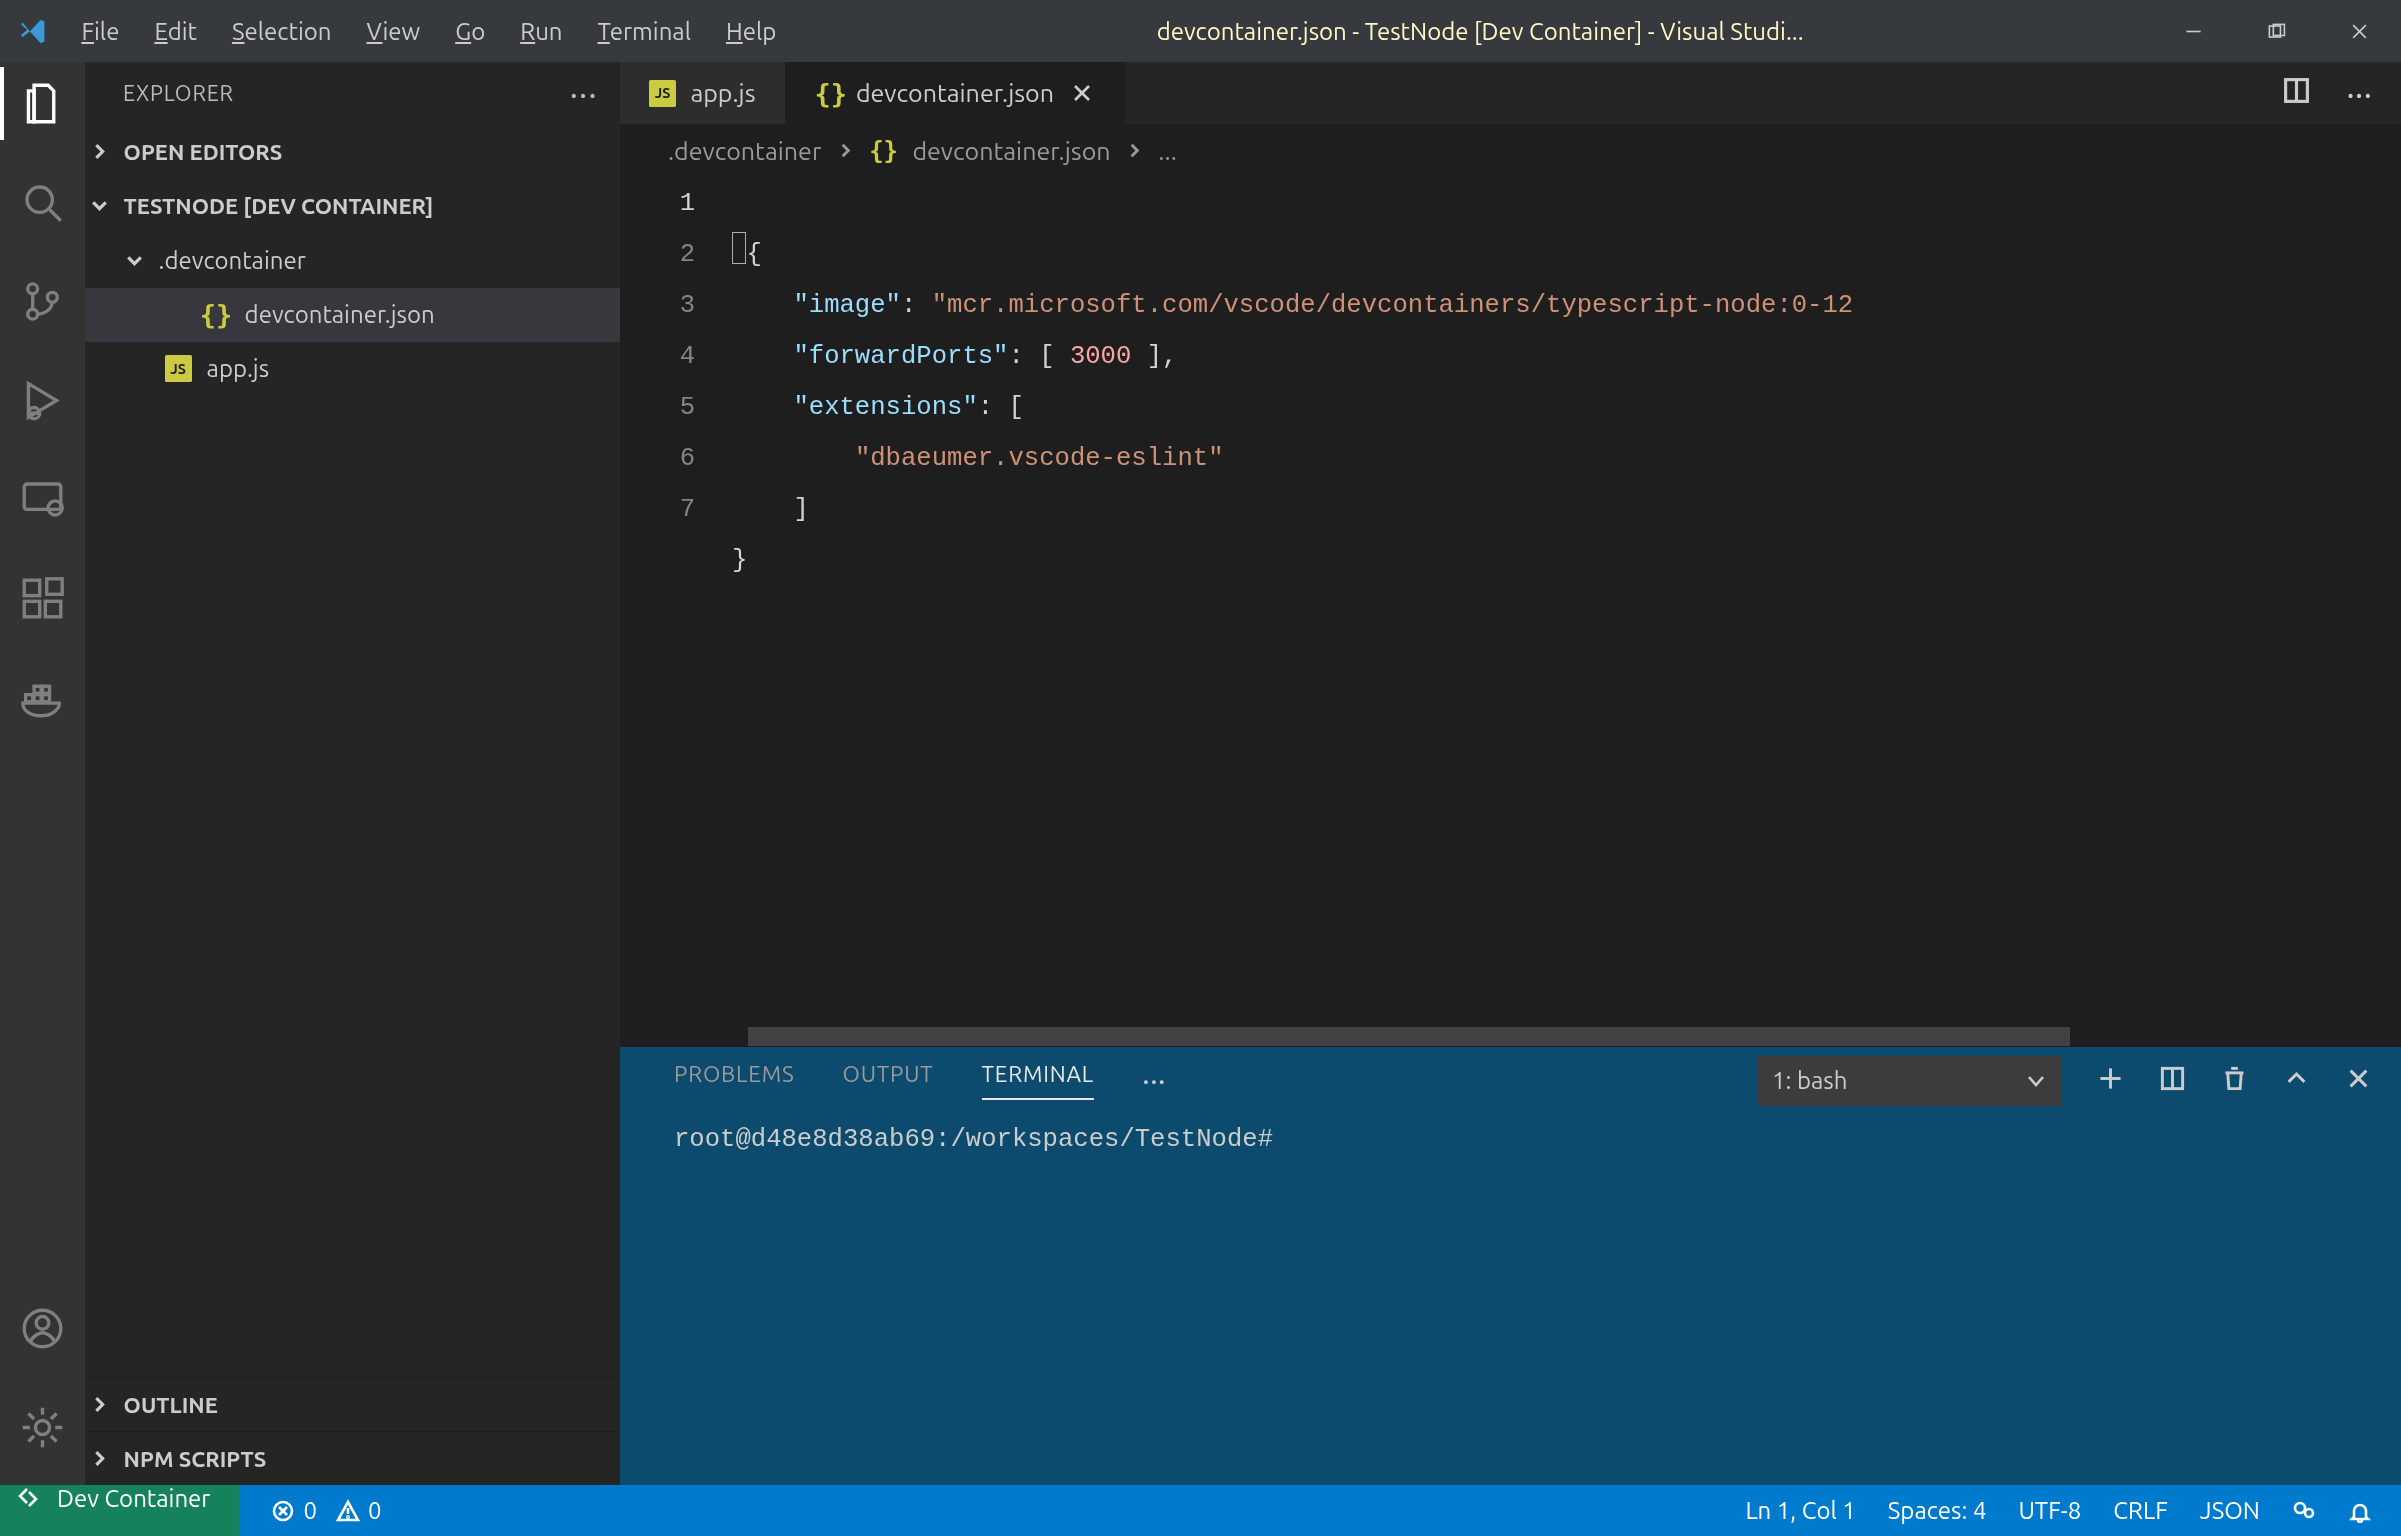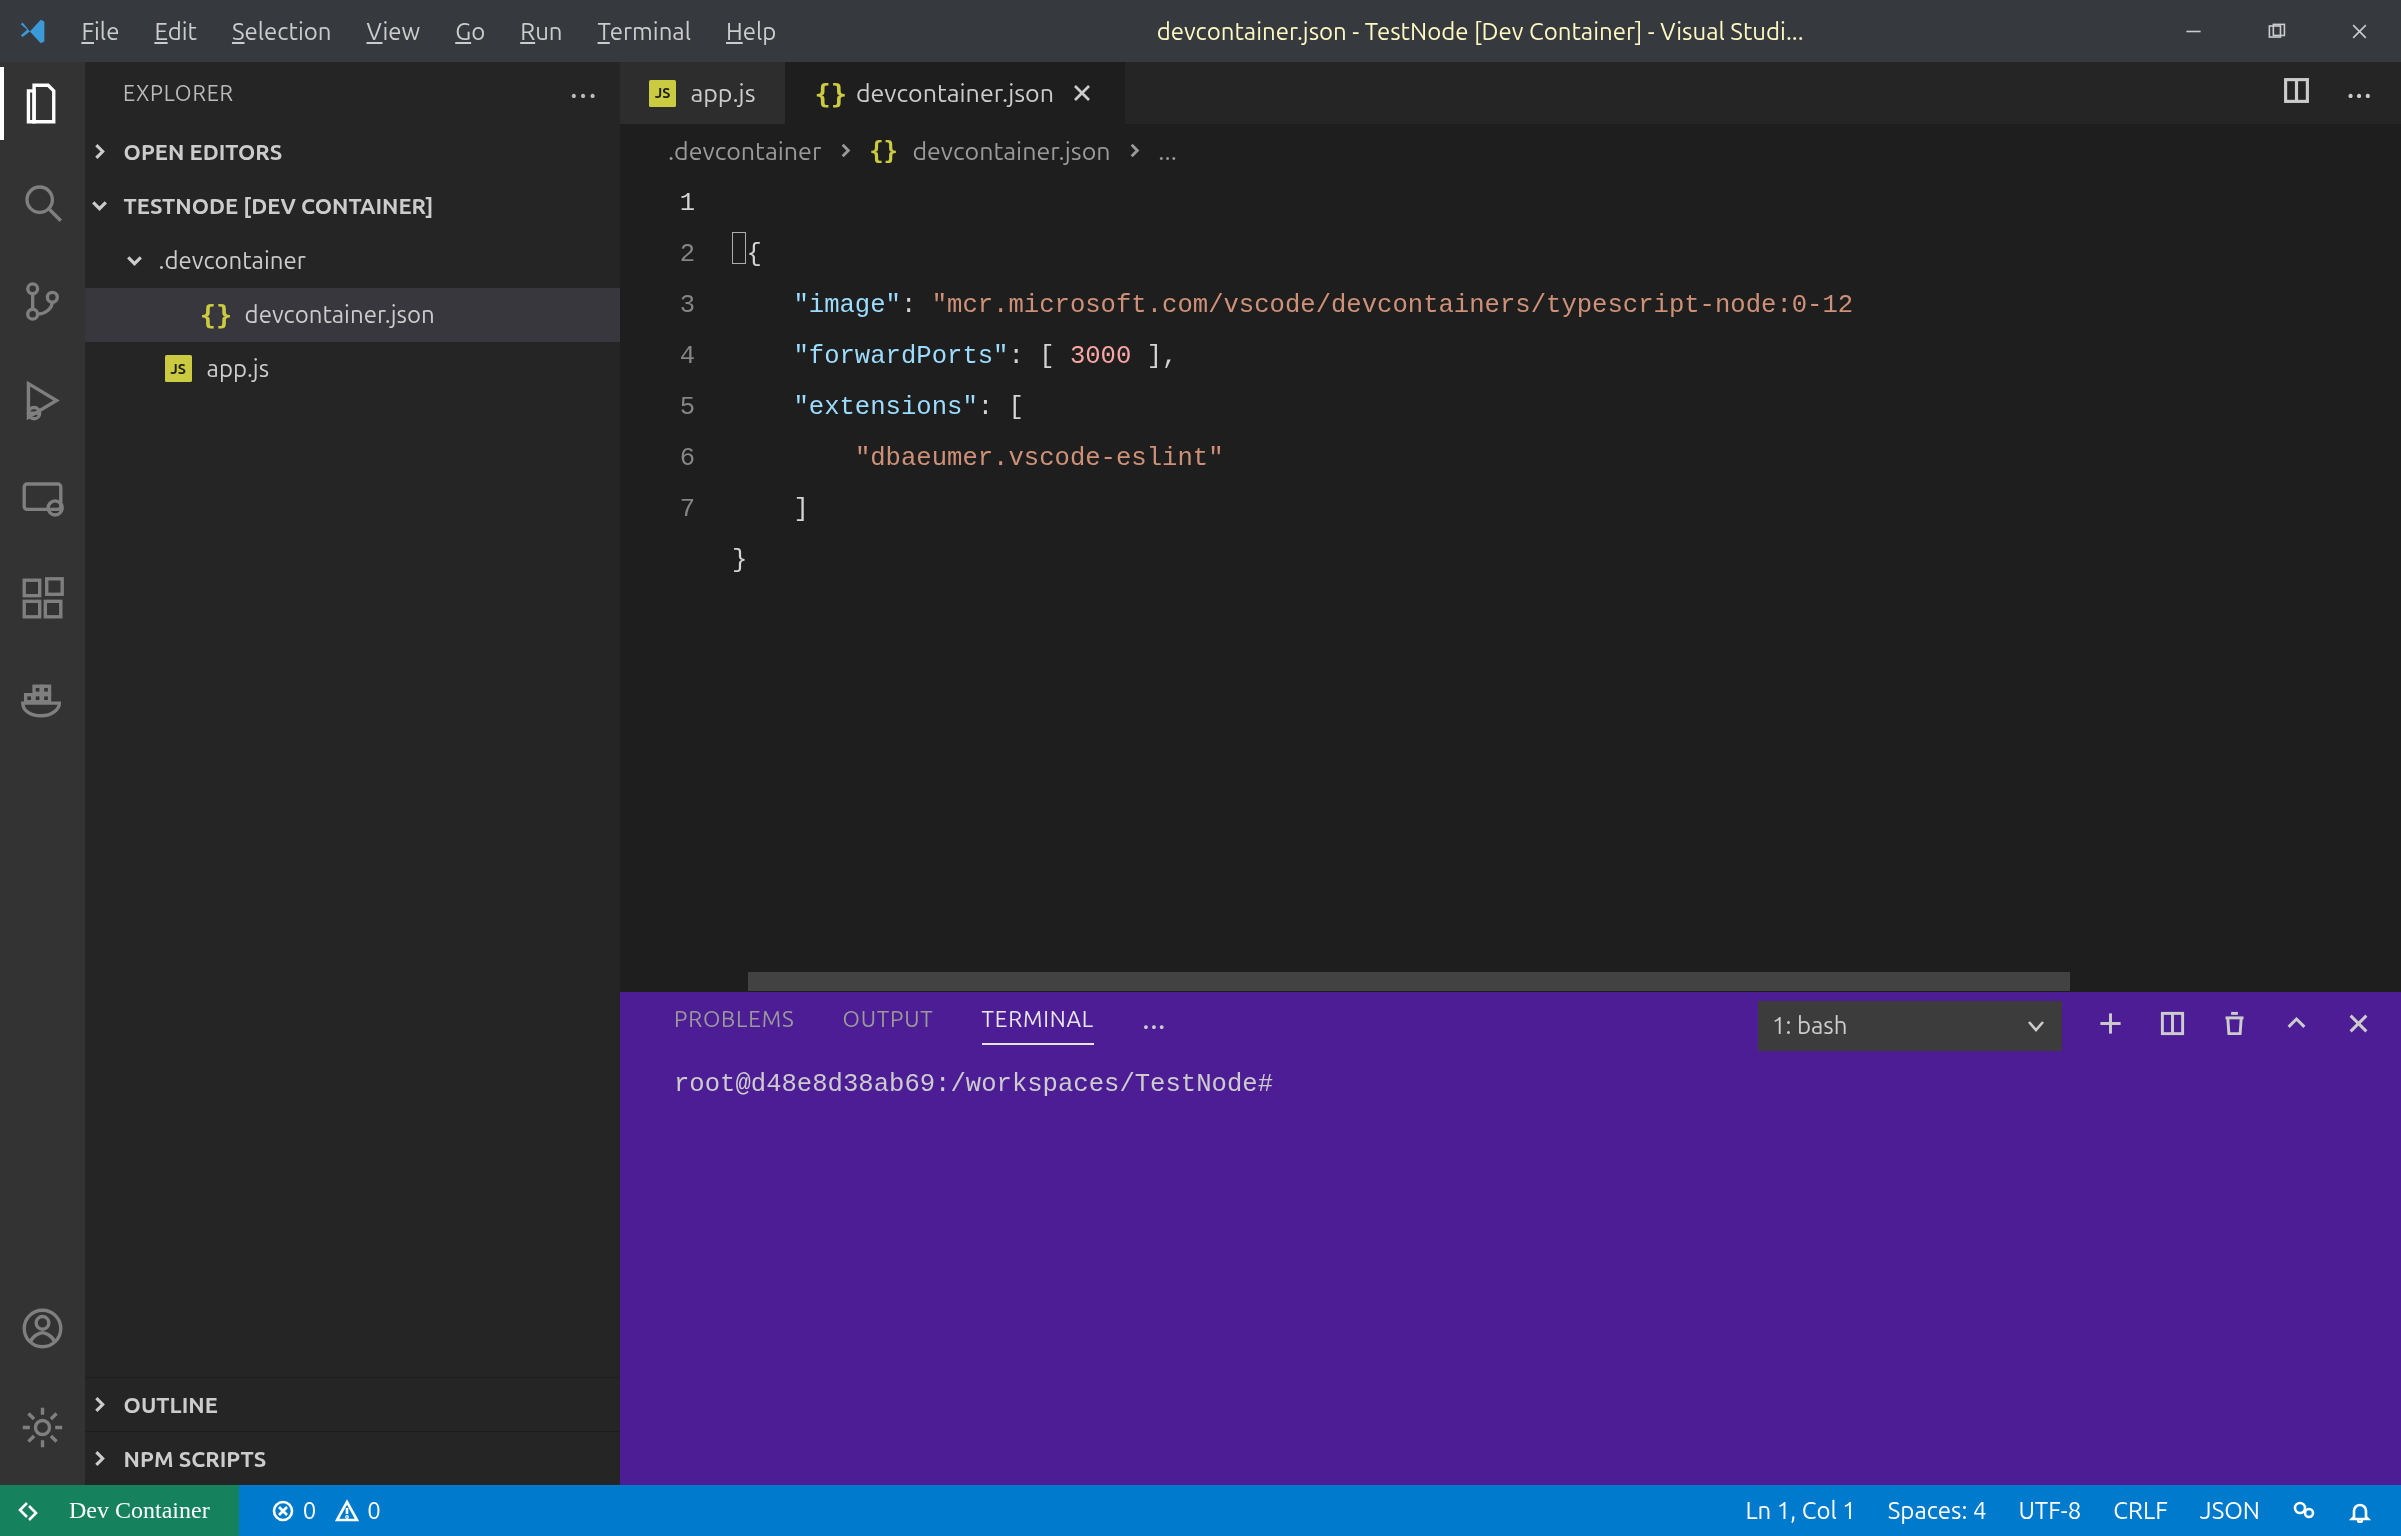--- a/index.html
+++ b/index.html
@@ -150,21 +150,21 @@
     position:absolute; left:128px; right:0; bottom:0; height:19px;
     background:transparent;
   }
   .hscroll-thumb {
     position:absolute; height:100%; background:#424242;
     left:0; width:80%; cursor:pointer;
   }
 
   
   .panel {
-    height:494px; background:#4c1d95;
+    height:439px; background:#0c4a6e;
     border-top:0.8px solid #1e1e1e;
     display:flex; flex-direction:column;
   }
   .panel-head {
     height:67px; display:flex; align-items:center;
     justify-content:space-between; padding:0 29px 0 54px;
   }
   .ptabs { display:flex; gap:48px; align-items:center; }
   .ptab  { color:#9a9a9a; font-size:22.4px; letter-spacing:0.8px;
            text-transform:uppercase; cursor:pointer;
@@ -184,21 +184,21 @@
     font-size:25.6px; color:#ccc;
   }
 
   
   .status {
     height:51px; display:flex; align-items:center;
     background:#007acc; color:#fff; font-size:24px;
   }
   .status .dev {
     height:100%; background:#16825d; padding:0 29px 0 16px;
-    display:flex; align-items:center; gap:29px; cursor:pointer;font-family:Liberation Serif, serif;
+    display:flex; gap:17px; cursor:pointer;
   }
   .status-left  { display:flex; align-items:center; gap:19px; padding-left:32px; }
   .status-right { margin-left:auto; display:flex; align-items:center;
                   gap:32px; padding-right:29px; }
   .status .item { display:flex; align-items:center; gap:8px; cursor:pointer; }
 
   
   .svg16 { width:24px; height:24px; }
   .svg16 * { stroke:#fff; stroke-width:2.6; fill:none; }
   .svg16g * { stroke:#ccc; stroke-width:2.6; fill:none; }

